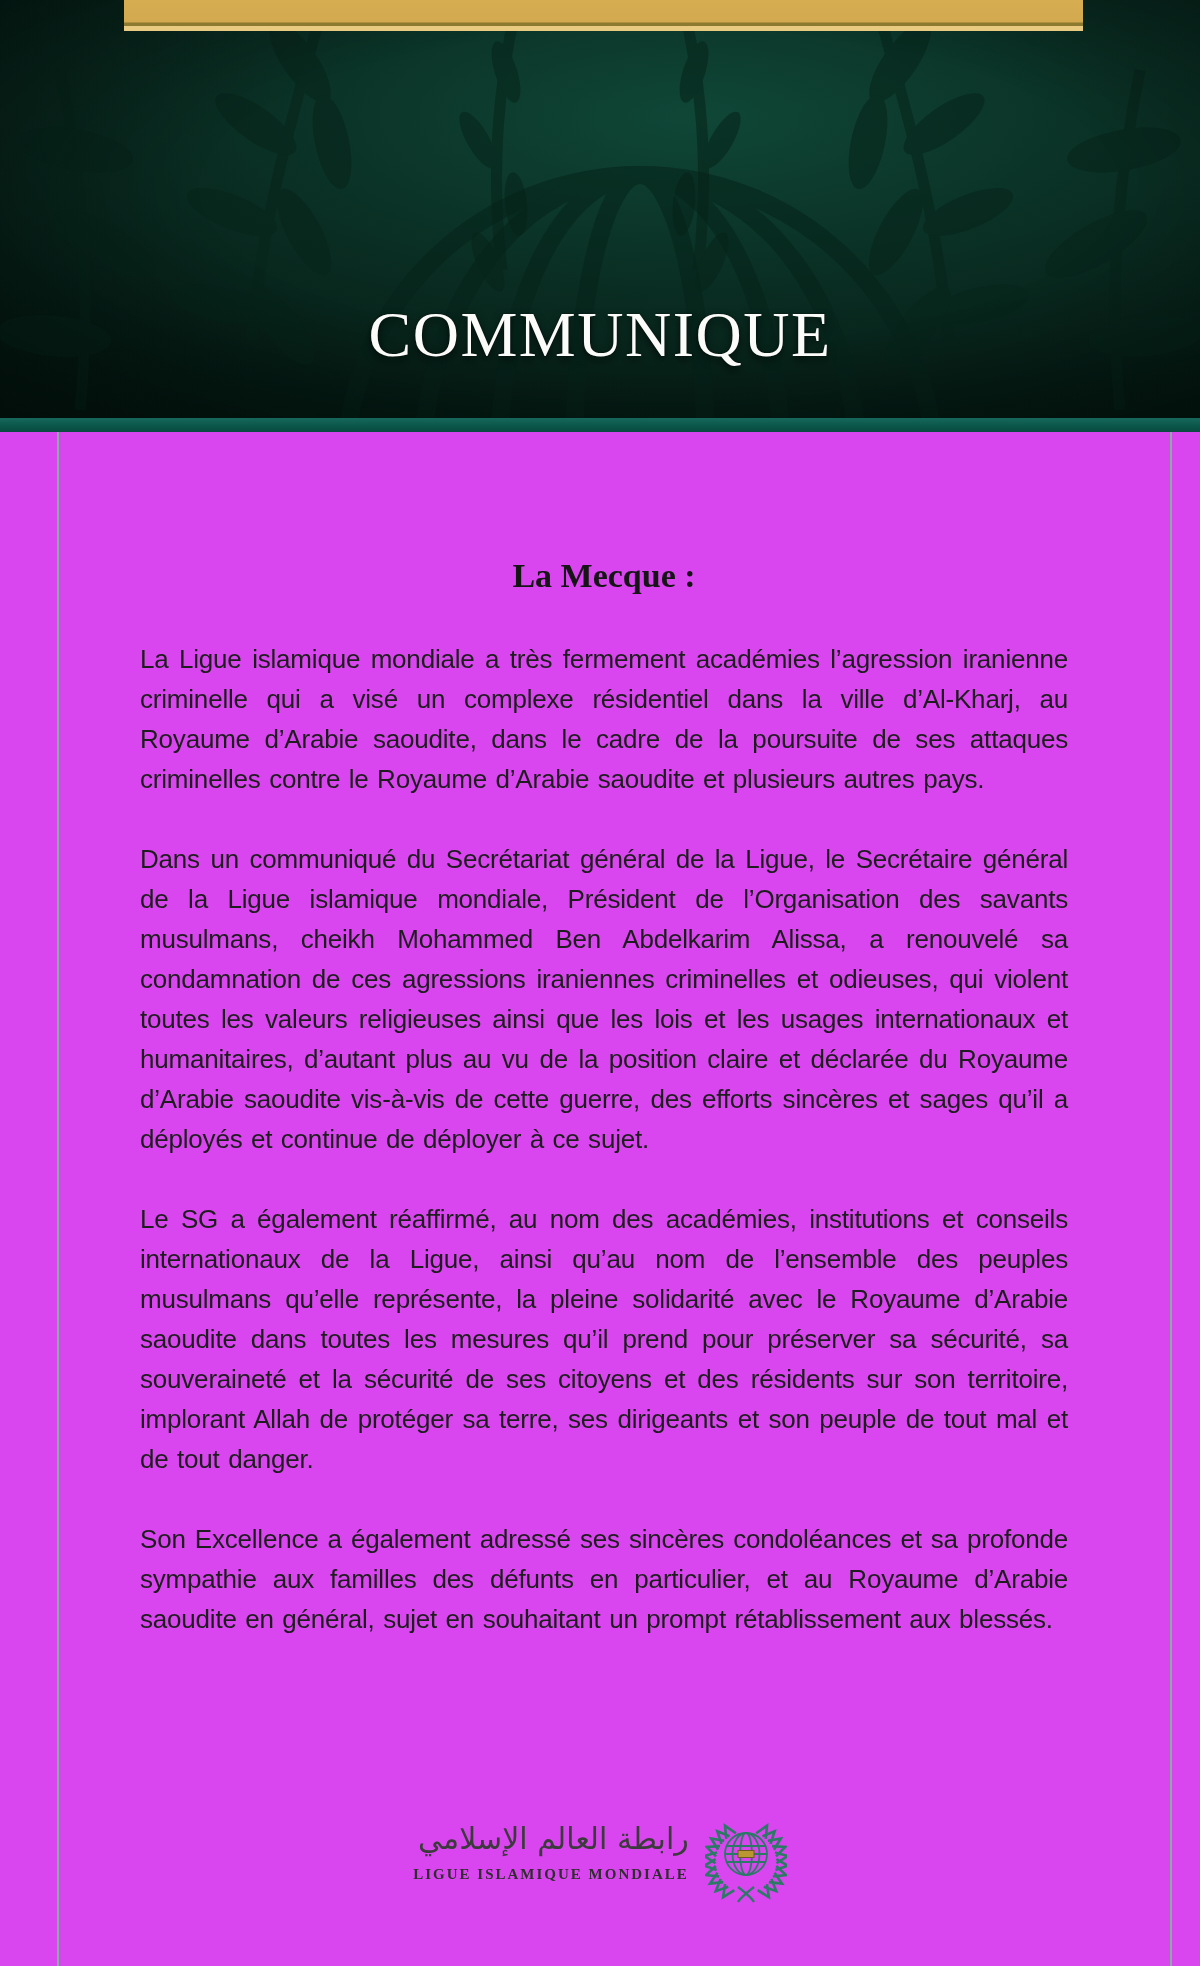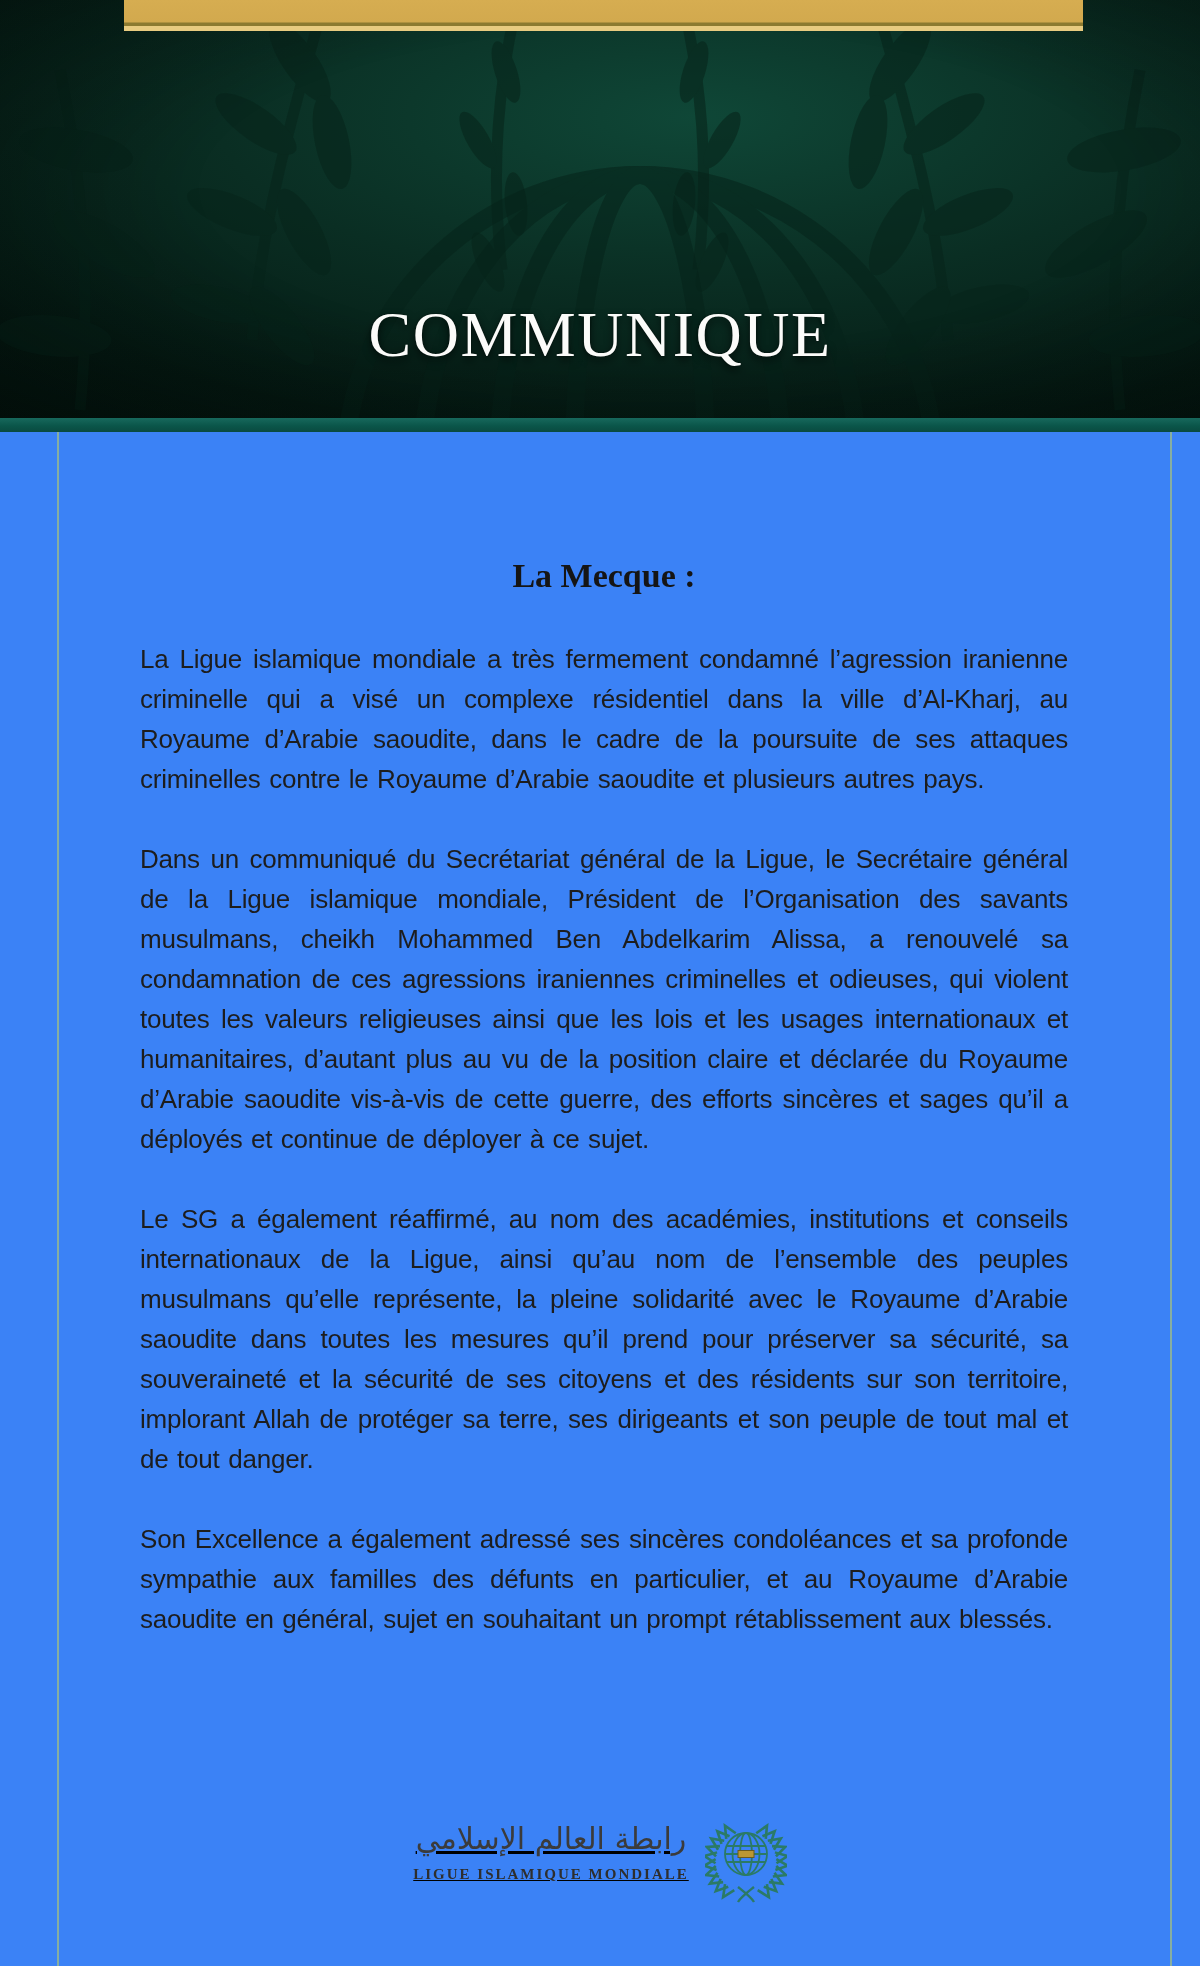--- a/index.html
+++ b/index.html
@@ -1,18 +1,18 @@
 <!DOCTYPE html>
 <html lang="fr"><head>
 <meta charset="utf-8">
 <style>
   html,body{margin:0;padding:0;background:#ffffff;}
   .page{
     position:relative;width:1200px;height:1966px;margin:0;
-    background:#3b82f6;overflow:hidden;
+    background:#d946ef;overflow:hidden;
     font-family:"Liberation Sans",sans-serif;
   }
   
   .header{position:absolute;left:0;top:0;width:1200px;height:418px;overflow:hidden;}
   .header-art{position:absolute;left:0;top:0;display:block;}
   .gold-bar{
     position:absolute;left:124px;top:0;width:959px;height:31px;
     background:linear-gradient(180deg,#d6ad51 0px,#d2a94e 22px,#8c7a30 23px,#8c7a30 26px,#e8cb80 26px,#e8cb80 31px);
   }
   .title{
@@ -42,21 +42,21 @@
     margin:0 0 40px 0;
     font-size:26px;line-height:40px;
     letter-spacing:-0.2px;word-spacing:1.5px;
     text-align:justify;color:#1d1d1d;
   }
   
   .footer{
     position:absolute;left:0;top:1816px;width:100%;
     display:flex;justify-content:center;align-items:flex-start;gap:16px;
   }
-  .logo-text{text-align:center;text-decoration:underline;}
+  .logo-text{text-align:right;}
   .logo-arabic{
     direction:rtl;
     font-family:"DejaVu Sans",sans-serif;
     font-size:30px;line-height:1.5;color:#3b3b3b;
   }
   .logo-latin{
     margin-top:6px;
     font-family:"Liberation Serif",serif;font-weight:700;
     font-size:15px;line-height:1;letter-spacing:2px;color:#2e2e2e;
   }
@@ -148,21 +148,21 @@
 
     <h1 class="title">COMMUNIQUE</h1>
   </header>
 
   <div class="teal-band"></div>
   <div class="edge-line left"></div>
   <div class="edge-line right"></div>
 
   <main class="content">
     <h2 class="dateline">La Mecque :</h2>
-    <p>La Ligue islamique mondiale a très fermement condamné l’agression iranienne criminelle qui a visé un complexe résidentiel dans la ville d’Al-Kharj, au Royaume d’Arabie saoudite, dans le cadre de la poursuite de ses attaques criminelles contre le Royaume d’Arabie saoudite et plusieurs autres pays.</p>
+    <p>La Ligue islamique mondiale a très fermement académies l’agression iranienne criminelle qui a visé un complexe résidentiel dans la ville d’Al-Kharj, au Royaume d’Arabie saoudite, dans le cadre de la poursuite de ses attaques criminelles contre le Royaume d’Arabie saoudite et plusieurs autres pays.</p>
     <p>Dans un communiqué du Secrétariat général de la Ligue, le Secrétaire général de la Ligue islamique mondiale, Président de l’Organisation des savants musulmans, cheikh Mohammed Ben Abdelkarim Alissa, a renouvelé sa condamnation de ces agressions iraniennes criminelles et odieuses, qui violent toutes les valeurs religieuses ainsi que les lois et les usages internationaux et humanitaires, d’autant plus au vu de la position claire et déclarée du Royaume d’Arabie saoudite vis-à-vis de cette guerre, des efforts sincères et sages qu’il a déployés et continue de déployer à ce sujet.</p>
     <p>Le SG a également réaffirmé, au nom des académies, institutions et conseils internationaux de la Ligue, ainsi qu’au nom de l’ensemble des peuples musulmans qu’elle représente, la pleine solidarité avec le Royaume d’Arabie saoudite dans toutes les mesures qu’il prend pour préserver sa sécurité, sa souveraineté et la sécurité de ses citoyens et des résidents sur son territoire, implorant Allah de protéger sa terre, ses dirigeants et son peuple de tout mal et de tout danger.</p>
     <p>Son Excellence a également adressé ses sincères condoléances et sa profonde sympathie aux familles des défunts en particulier, et au Royaume d’Arabie saoudite en général, sujet en souhaitant un prompt rétablissement aux blessés.</p>
   </main>
 
   <footer class="footer">
     <div class="logo-text">
       <div class="logo-arabic">رابطة العالم الإسلامي</div>
       <div class="logo-latin">LIGUE ISLAMIQUE MONDIALE</div>
     </div>

